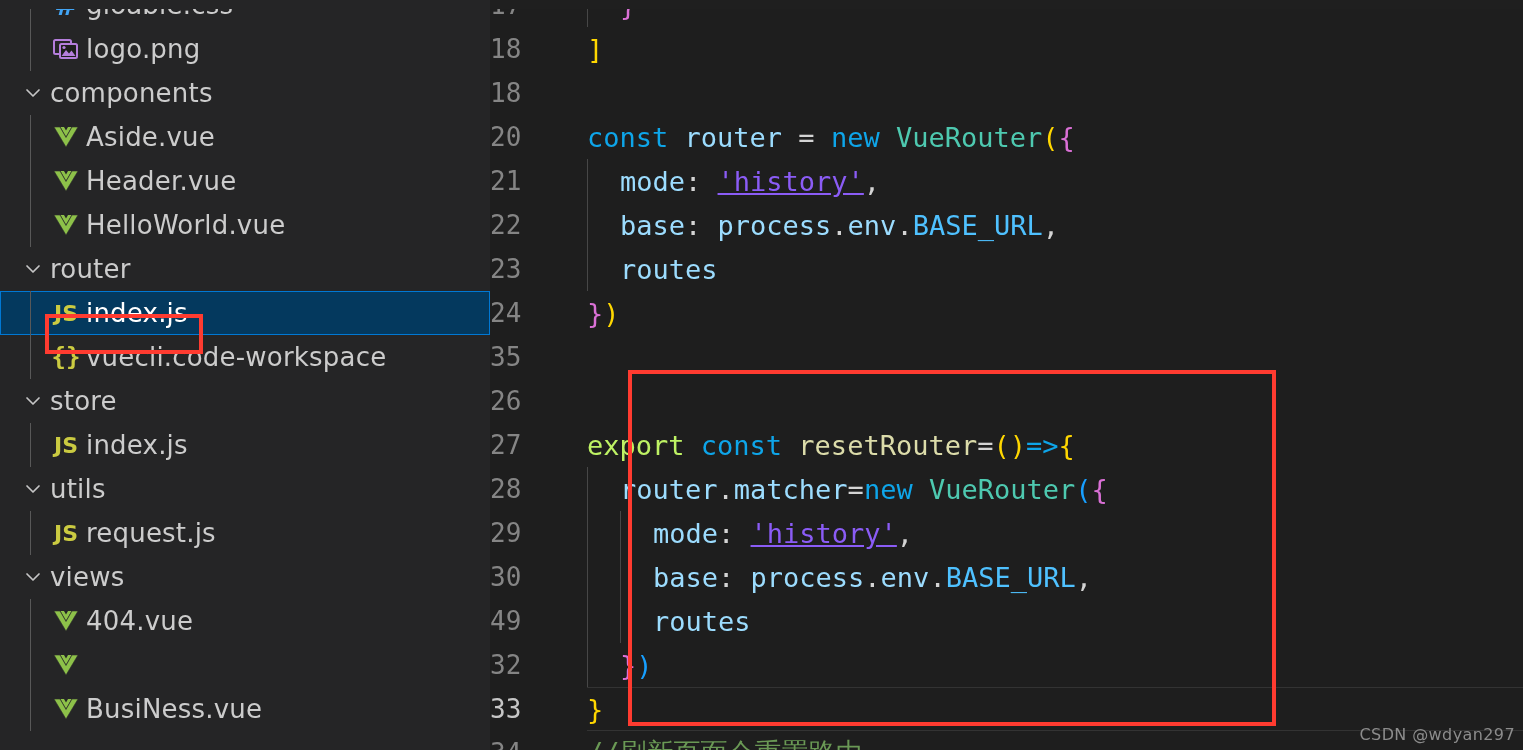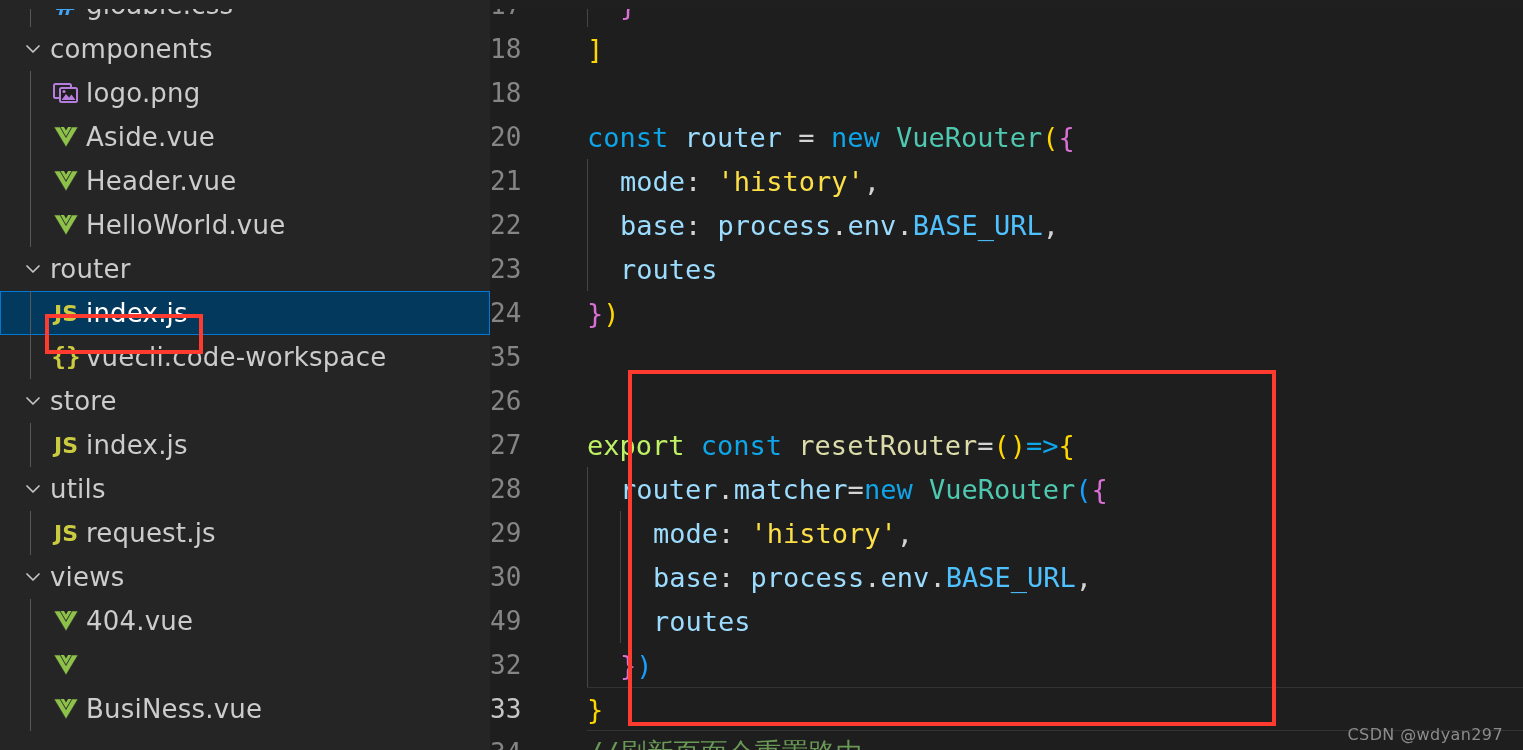--- a/index.html
+++ b/index.html
@@ -121,21 +121,21 @@
     background: #474747;
   }
   .codetext { flex: 1 1 auto; }
 
   
   .t-key      { color: #0ea5e9; }   
   .t-kw-pink  { color: #bef264; }   
   .t-var      { color: #9cdcfe; }   
   .t-type     { color: #4ec9b0; }   
   .t-fn       { color: #dcdcaa; }   
-  .t-str      { color: #fde047; }   
+  .t-str      { color: #8b5cf6; text-decoration: underline; }   
   .t-cmt      { color: #6a9955; }   
   .t-op       { color: #d4d4d4; }   
   .t-prop     { color: #9cdcfe; }
   .t-const    { color: #4fc1ff; }   
   .br-yellow  { color: #ffd700; }
   .br-pink    { color: #da70d6; }
   .br-blue    { color: #179fff; }
 
   
   .cline.active::before {
@@ -151,21 +151,21 @@
   .anno-code {
     position: absolute;
     border: 4px solid #ff3b30;
     pointer-events: none;
     z-index: 5;
   }
 
   
   .watermark {
     position: absolute;
-    right: 20px; bottom: 6px;
+    right: 8px; bottom: 6px;
     color: #8c8c8c;
     font-size: 16px;
     font-family: "DejaVu Sans", "Liberation Sans", sans-serif;
     letter-spacing: .4px;
     z-index: 9;
   }
 
   
   .topstrip {
     position: absolute;
@@ -184,42 +184,42 @@
   <div class="sidebar">
     <div class="topstrip"></div>
     <div class="tree" id="file-tree">
         <div class="row file">
           <span class="indent" style="width: 48px;">
             <span class="guide" style="left: 30px;"></span>
           </span>
           <span class="ficon" style="color: rgb(66, 165, 245); font-family: &quot;DejaVu Sans&quot;, sans-serif; font-size: 28px;">#</span>
           <span class="label">gloable.css</span>
         </div>
-        <div class="row folder">
-          <span class="indent" style="width: 18px;"></span>
-          <span class="twisty">
-            <svg width="22" height="22" viewBox="0 0 22 22">
-              <path d="M5 8 L11 14 L17 8" fill="none" stroke="#c5c5c5" stroke-width="1.7" stroke-linecap="round" stroke-linejoin="round"></path>
-            </svg>
-          </span>
-          <span class="label">components</span>
-        </div>
         <div class="row file">
           <span class="indent" style="width: 48px;">
             <span class="guide" style="left: 30px;"></span>
           </span>
           <span class="ficon">
             <svg width="26" height="24" viewBox="0 0 26 24">
               <rect x="1" y="3" width="17" height="14" rx="1.5" fill="none" stroke="#b57edc" stroke-width="2"></rect>
               <rect x="7" y="7" width="17" height="14" rx="1.5" fill="#1e1e1e" stroke="#b57edc" stroke-width="2"></rect>
               <path d="M8.5 19 L13 13 L16 16.5 L18.5 13.5 L22.5 19 Z" fill="#b57edc"></path>
               <circle cx="11" cy="10.5" r="1.6" fill="#b57edc"></circle>
             </svg>
           </span>
           <span class="label">logo.png</span>
+        </div>
+        <div class="row folder">
+          <span class="indent" style="width: 18px;"></span>
+          <span class="twisty">
+            <svg width="22" height="22" viewBox="0 0 22 22">
+              <path d="M5 8 L11 14 L17 8" fill="none" stroke="#c5c5c5" stroke-width="1.7" stroke-linecap="round" stroke-linejoin="round"></path>
+            </svg>
+          </span>
+          <span class="label">components</span>
         </div>
         <div class="row file">
           <span class="indent" style="width: 48px;">
             <span class="guide" style="left: 30px;"></span>
           </span>
           <span class="ficon">
             <svg width="26" height="24" viewBox="0 0 26 24">
               <path d="M1 2 L7 2 L13 12.5 L19 2 L25 2 L13 22 Z" fill="#8dc149"></path>
               <path d="M7.5 2 L11 2 L13 5.5 L15 2 L18.5 2 L13 11.5 Z" fill="#8dc149"></path>
               <path d="M1 2 L7 2 L13 12.5 L19 2 L25 2 L13 22 Z" fill="none" stroke="#2d2d2d" stroke-width="0.6"></path>

